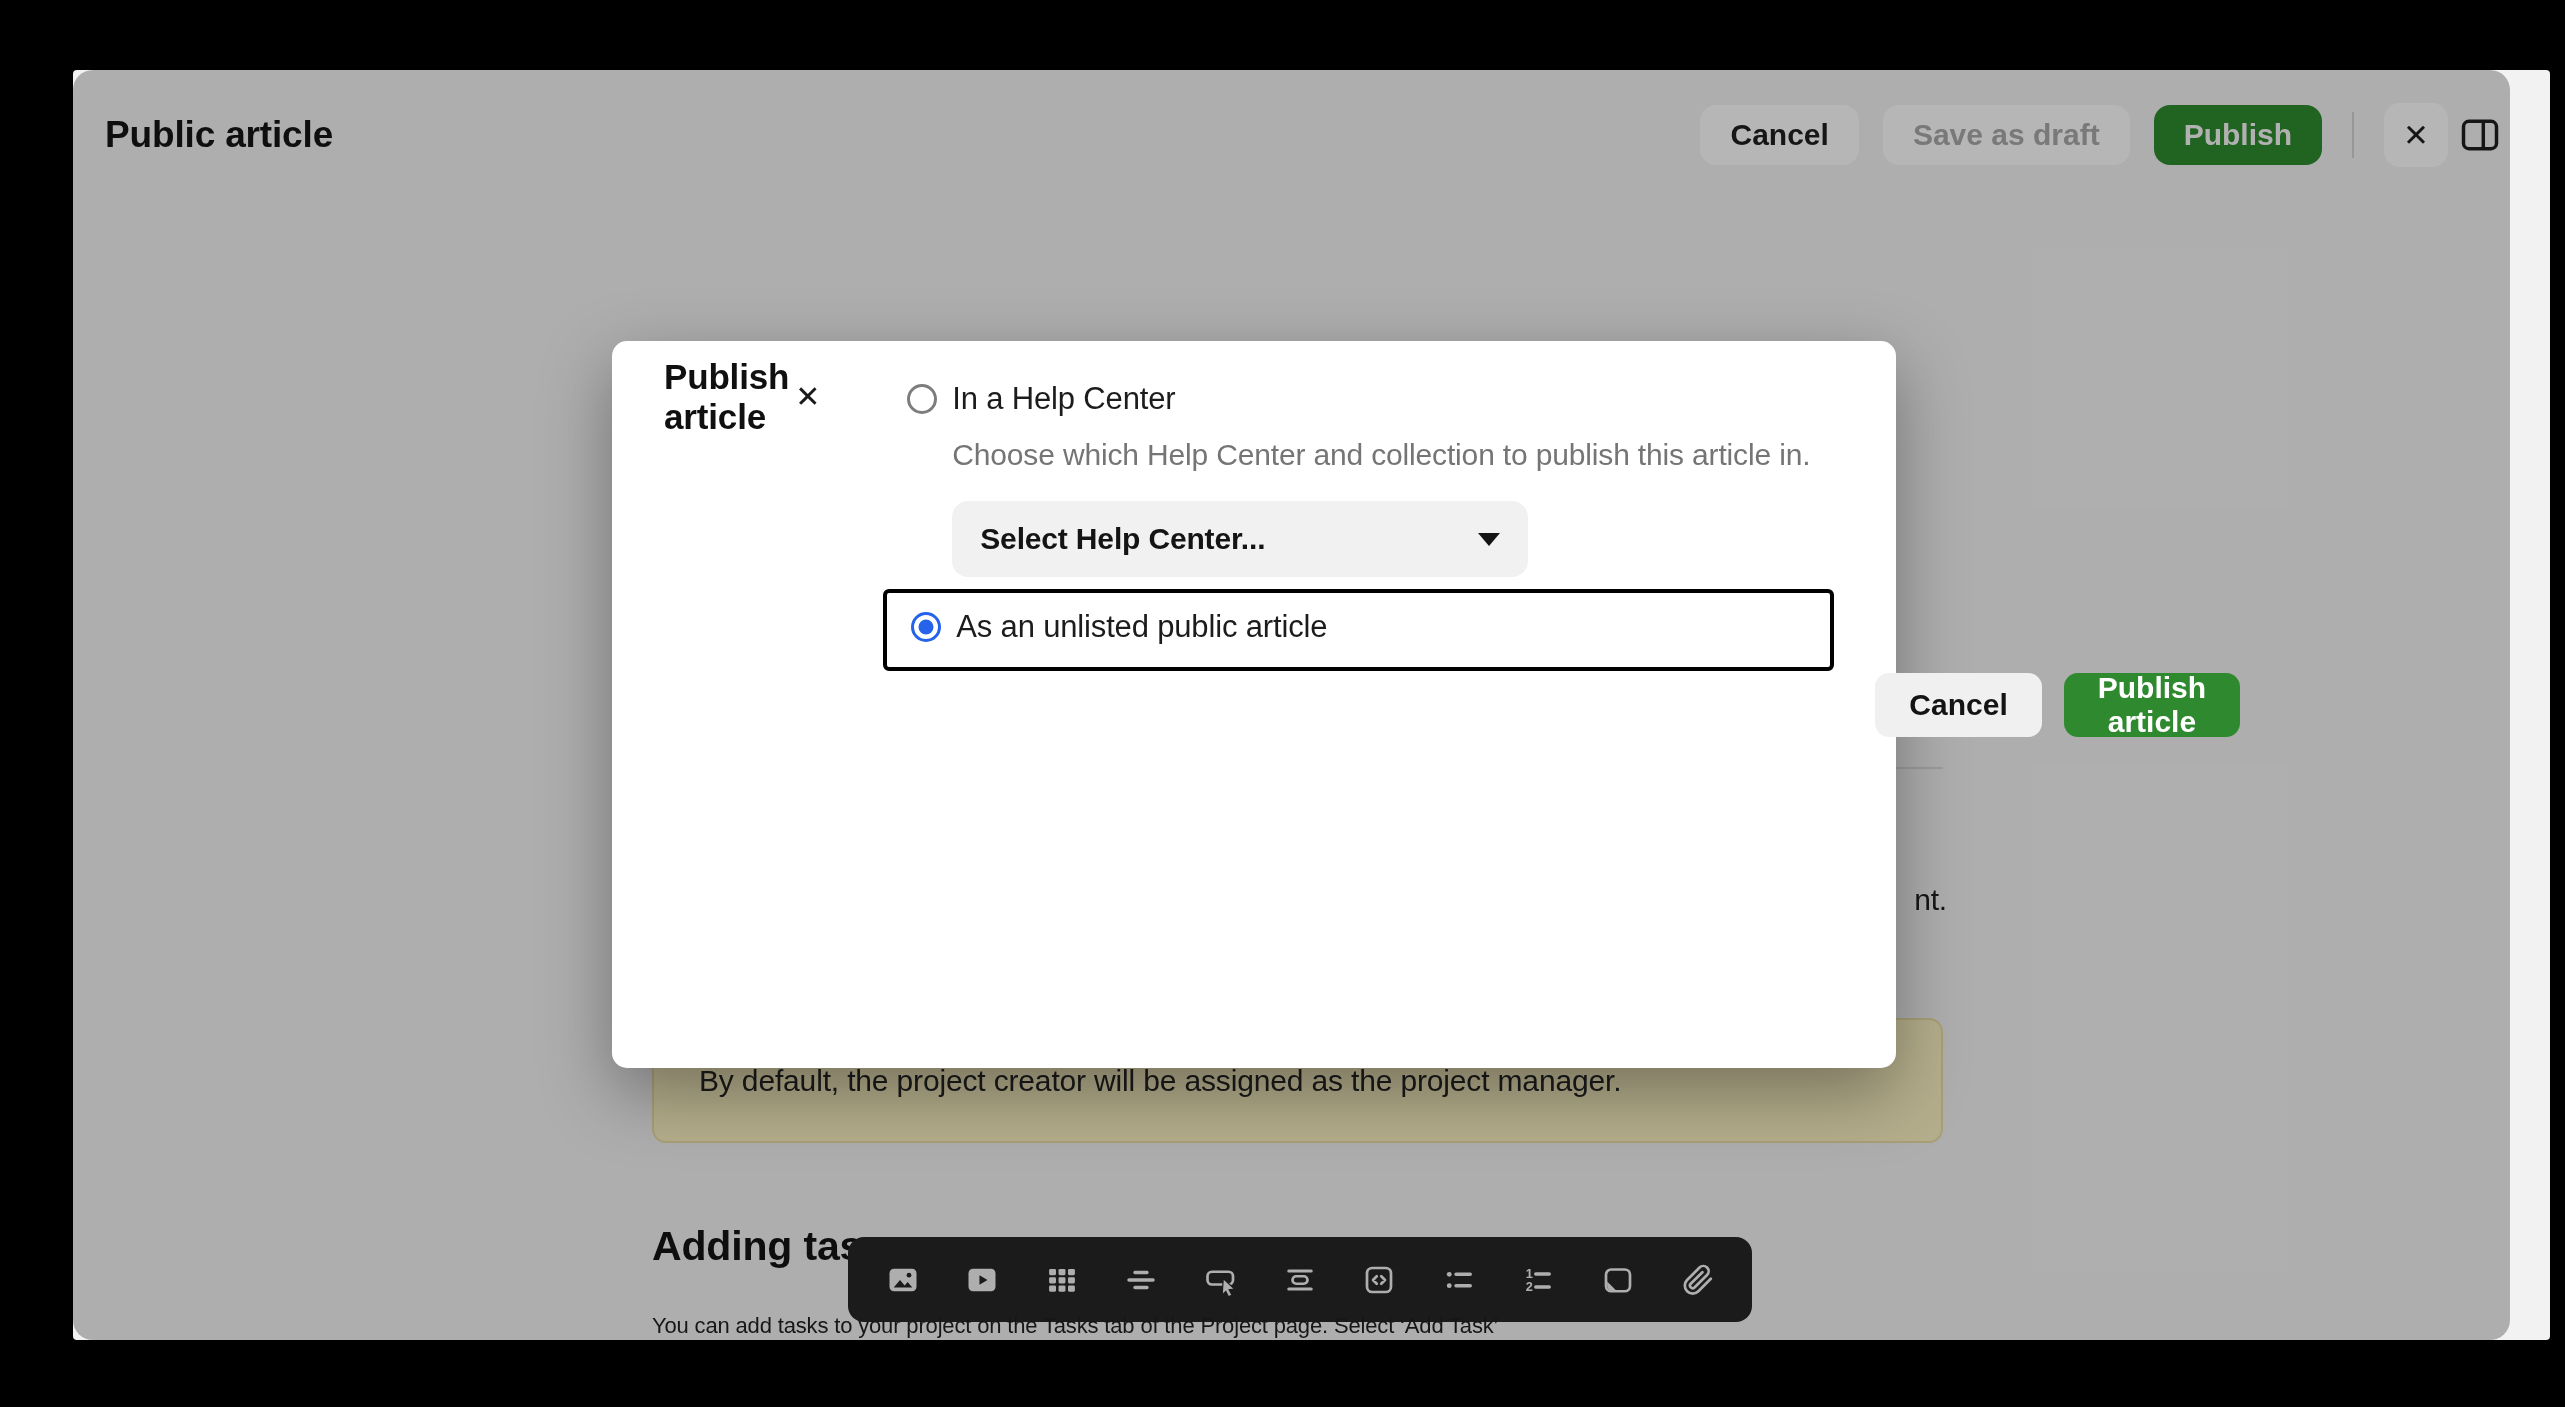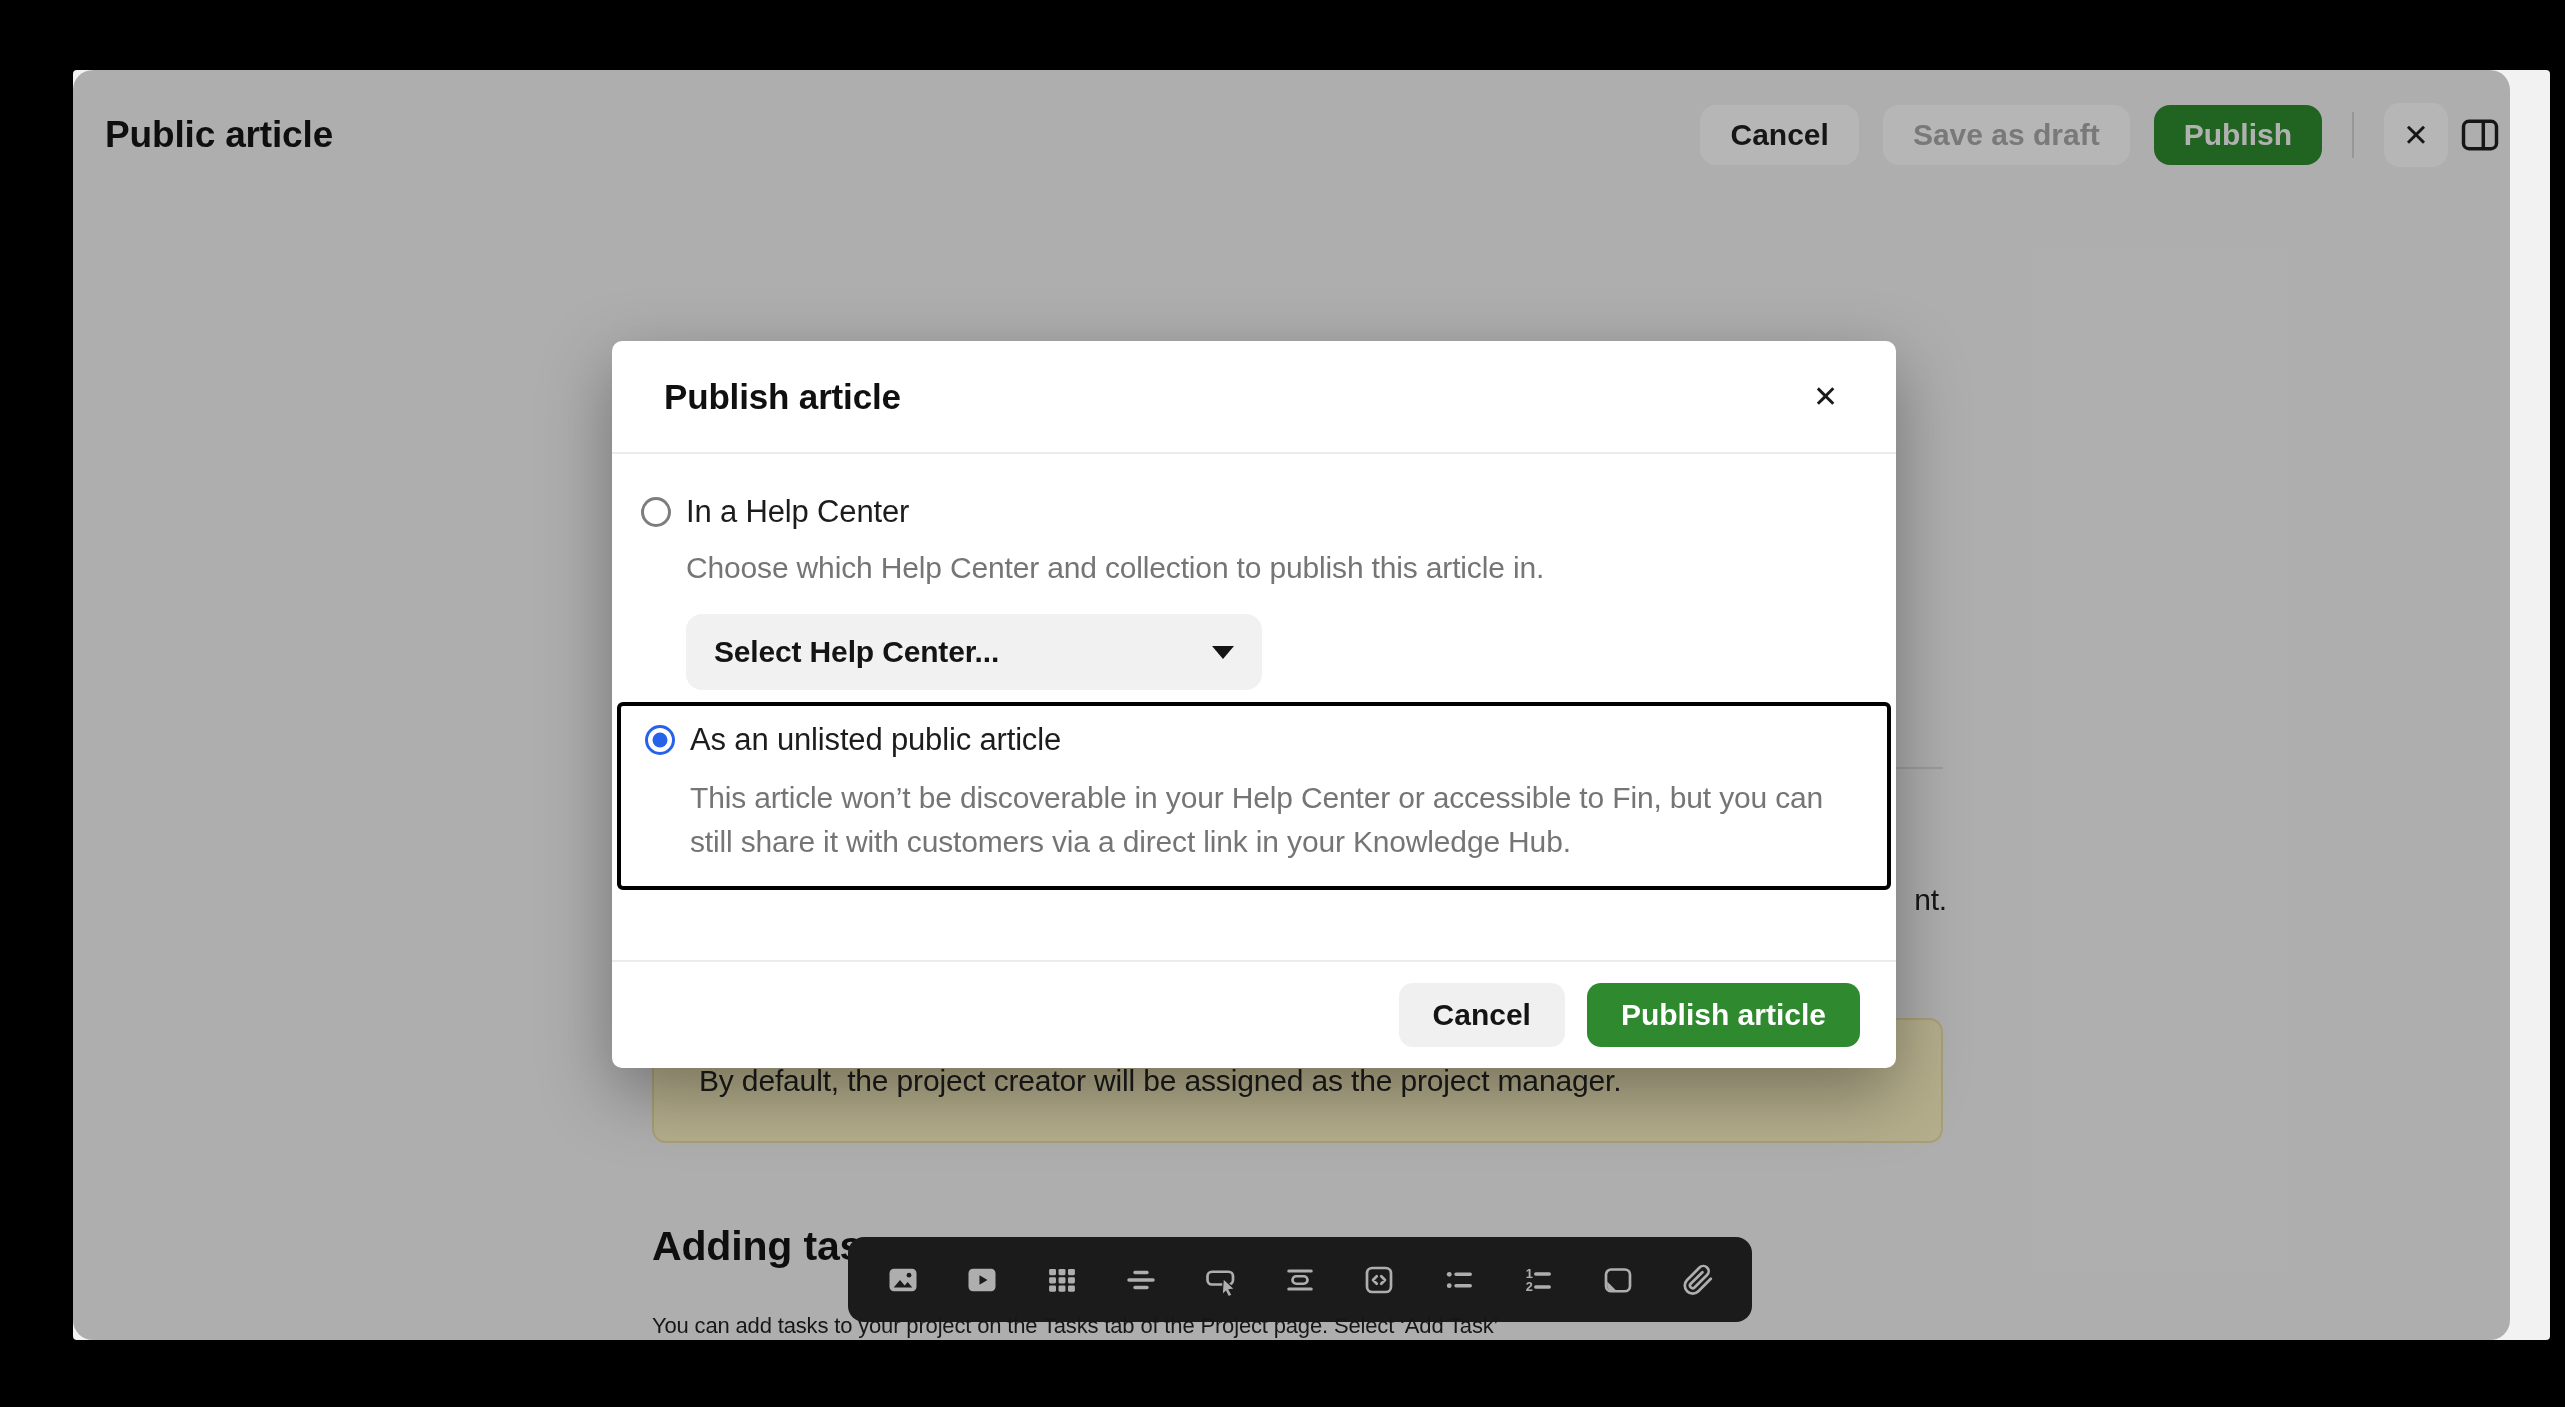--- a/index.html
+++ b/index.html
@@ -42,21 +42,21 @@
              padding:0 36px; color:#f2f2f2; }
   .tool { width:38px; height:38px; display:flex; align-items:center; justify-content:center; cursor:pointer; }
   .tool svg { width:36px; height:36px; display:block; }
 
   
   .overlay { position:absolute; left:73px; top:70px; width:2437px; height:1270px;
              background:rgba(0,0,0,0.28); border-radius:20px; }
 
   
   .modal { position:absolute; left:612px; top:341px; width:1284px; height:727px; background:#fff;
-           border-radius:10px; box-shadow:0 24px 70px rgba(0,0,0,0.35); display:flex; flex-direction:column; }
+           border-radius:15px; box-shadow:0 24px 70px rgba(0,0,0,0.35); display:flex; flex-direction:row; }
   .modal-header { height:111px; display:flex; align-items:center; padding:0 52px; }
   .modal-title { font-size:35px; font-weight:700; color:#101010; }
   .modal-close { font-size:30px; color:#1a1a1a; cursor:pointer; line-height:1; padding:6px; }
   .m-divider { height:2px; background:#ebebeb; width:100%; }
   .modal-body { padding:0 29px; flex:0 0 auto; }
   .opt-row { display:flex; align-items:center; gap:15px; }
   .radio { width:30px; height:30px; border-radius:50%; flex:0 0 30px; border:3px solid #7d7d7d;
            background:#fff; position:relative; cursor:pointer; }
   .radio.selected { border-color:#2563eb; }
   .radio.selected::after { content:""; position:absolute; left:50%; top:50%; width:15px; height:15px;
@@ -216,21 +216,20 @@
     <div class="select">
       <span class="select-label">Select Help Center...</span>
       <span class="caret"></span>
     </div>
 
     <div class="focus-box">
       <div class="opt-row">
         <span class="radio selected"></span>
         <span class="opt-label">As an unlisted public article</span>
       </div>
-      <div class="opt-desc desc2">This article won’t be discoverable in your Help Center or accessible to Fin, but you can still share it with customers via a direct link in your Knowledge Hub.</div>
     </div>
 
   </div>
 
   <div class="m-divider m-divider2"></div>
 
   <div class="modal-footer">
     <button class="fbtn fbtn-cancel">Cancel</button>
     <button class="fbtn fbtn-publish">Publish article</button>
   </div>

